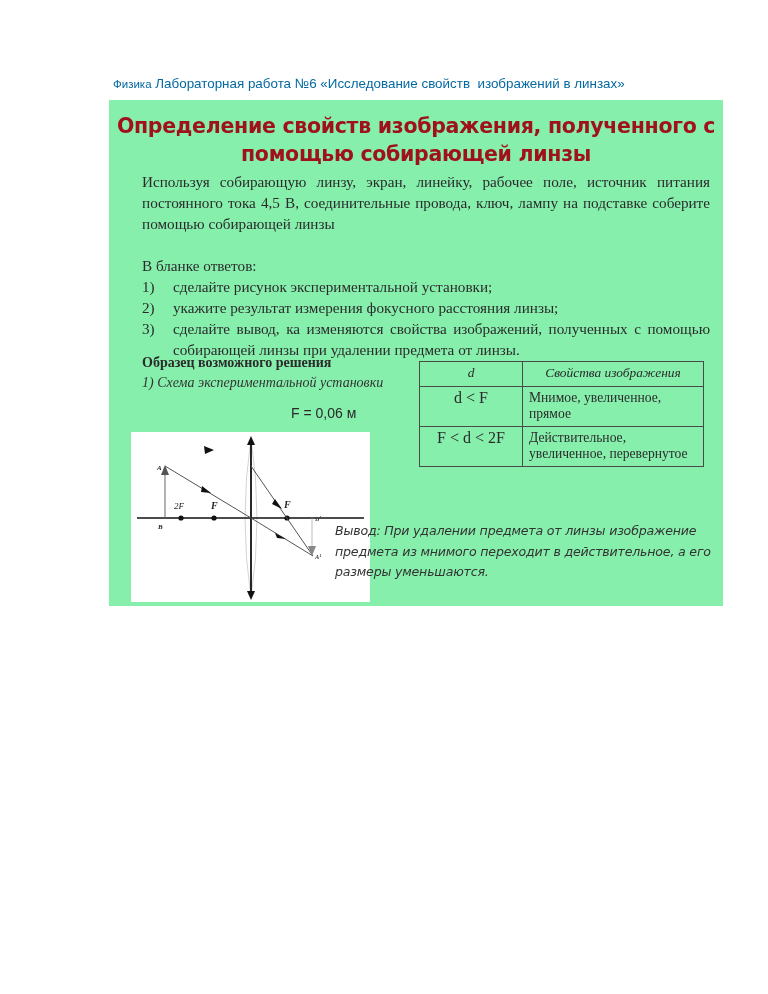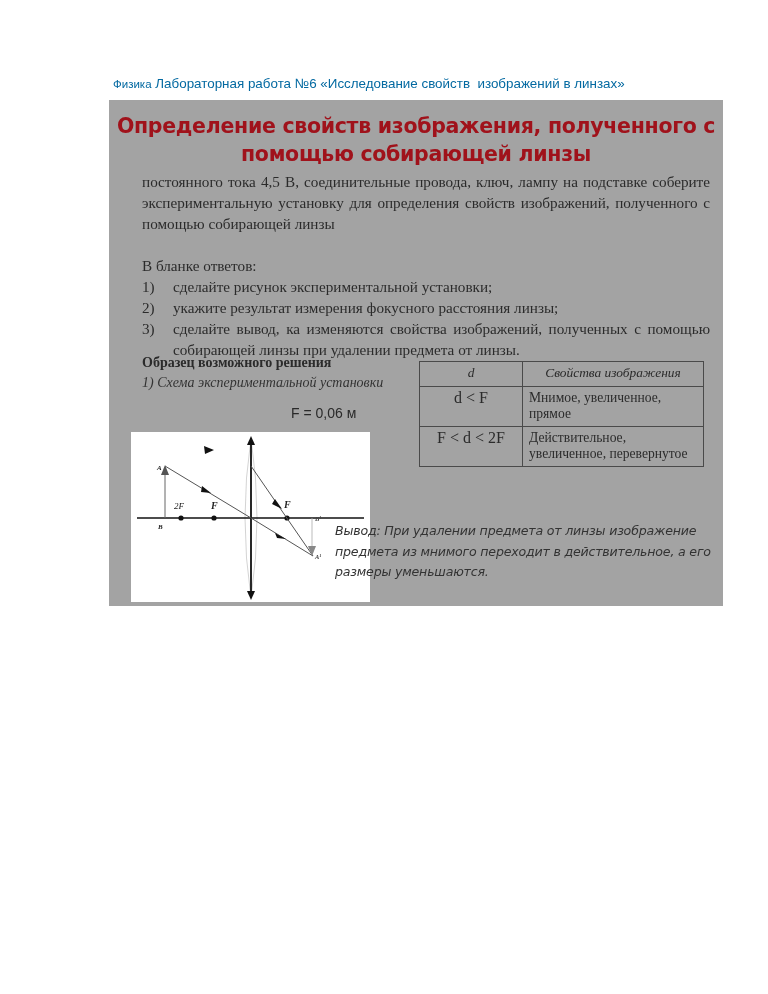--- a/index.html
+++ b/index.html
@@ -9,21 +9,21 @@
     .page-header {
       position: absolute; left: 113px; top: 68px;
       font-family: "Liberation Sans", sans-serif; font-size: 13.4px; color: #0369a1;
       white-space: pre;
       margin-top: 8px;
     }
     .page-header .subj { font-size: 11.5px; }
 
     .card {
       position: absolute; left: 109px; top: 100px; width: 614px; height: 506px;
-      background: #a3a3a3;
+      background: #86efac;
     }
     .card-title {
       position: absolute; left: 0; top: 12px; width: 614px;
       text-align: center; color: #a0121b;
       font-family: "DejaVu Sans", sans-serif; font-weight: bold;
       font-size: 20.5px; line-height: 28px; letter-spacing: -0.3px;
     }
 
     .body-text {
       position: absolute; left: 33px; width: 568px;
@@ -80,22 +80,22 @@
 
 <div class="page-header"><span class="subj">Физика</span> <span>Лабораторная работа №6 «Исследование свойств  изображений в линзах»</span></div>
 
 <div class="card">
   <div class="card-title">
     <div>Определение свойств изображения, полученного с</div>
     <div>помощью собирающей линзы</div>
   </div>
 
   <div class="body-text intro">
+    <span class="intro-line">Используя собирающую линзу, экран, линейку, рабочее поле, источник питания</span>
     <span class="intro-line">постоянного тока 4,5 В, соединительные провода, ключ, лампу на подставке соберите</span>
-    <span class="intro-line">экспериментальную установку для определения свойств изображений, полученного с</span>
     <span class="intro-line last">помощью собирающей линзы</span>
   </div>
 
   <div class="body-text answers-label">В бланке ответов:</div>
 
   <div class="list">
     <div class="list-item">
       <span class="list-num">1)</span>
       <span class="list-text">сделайте рисунок экспериментальной установки;</span>
     </div>

